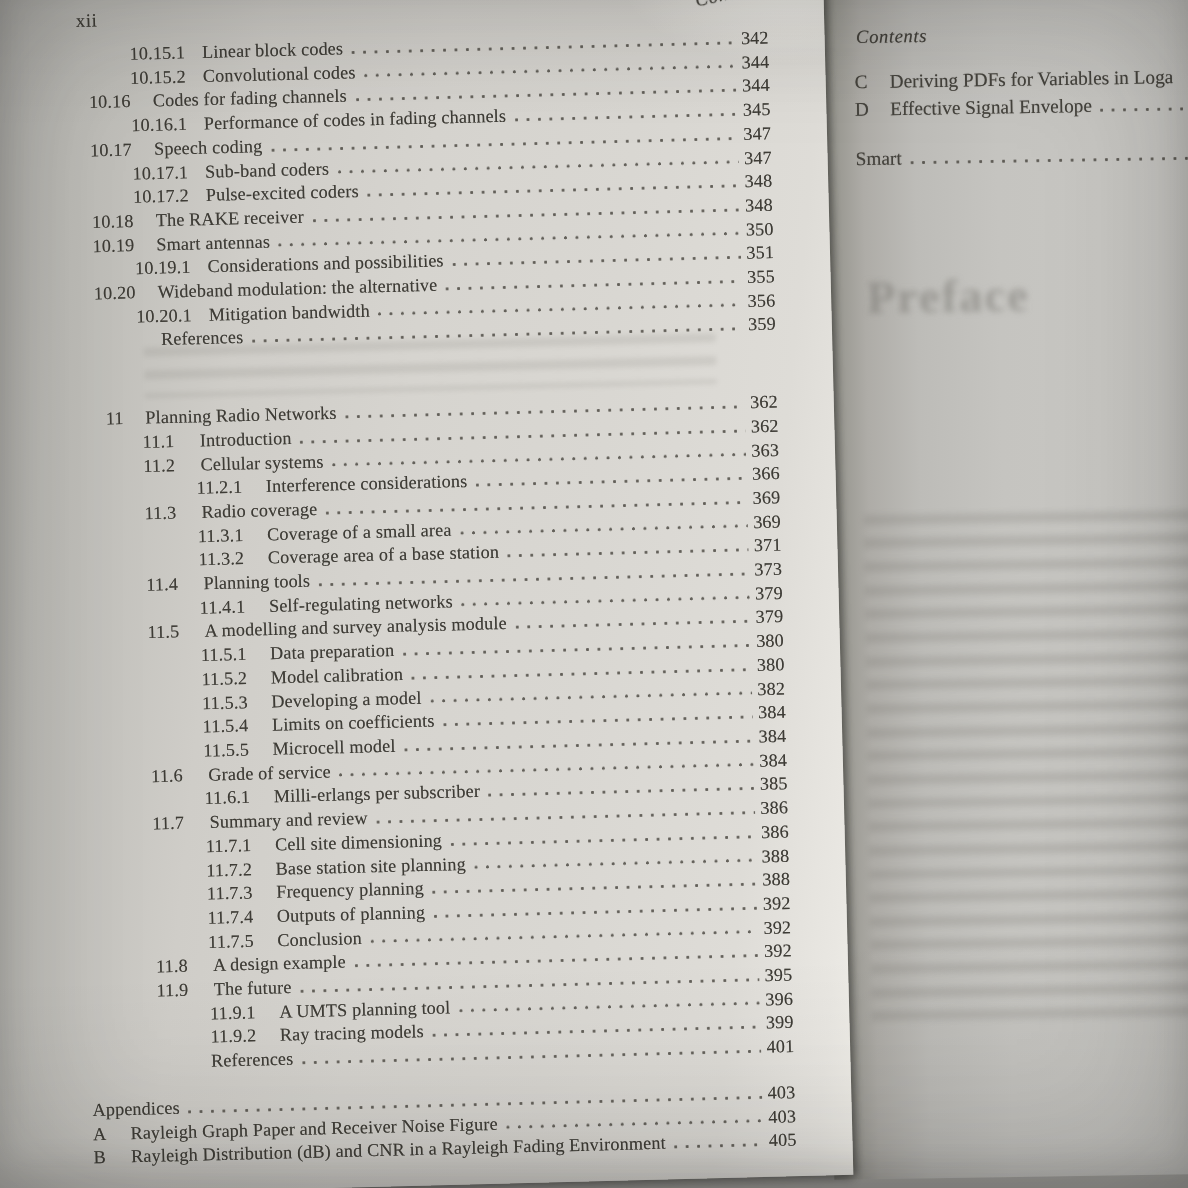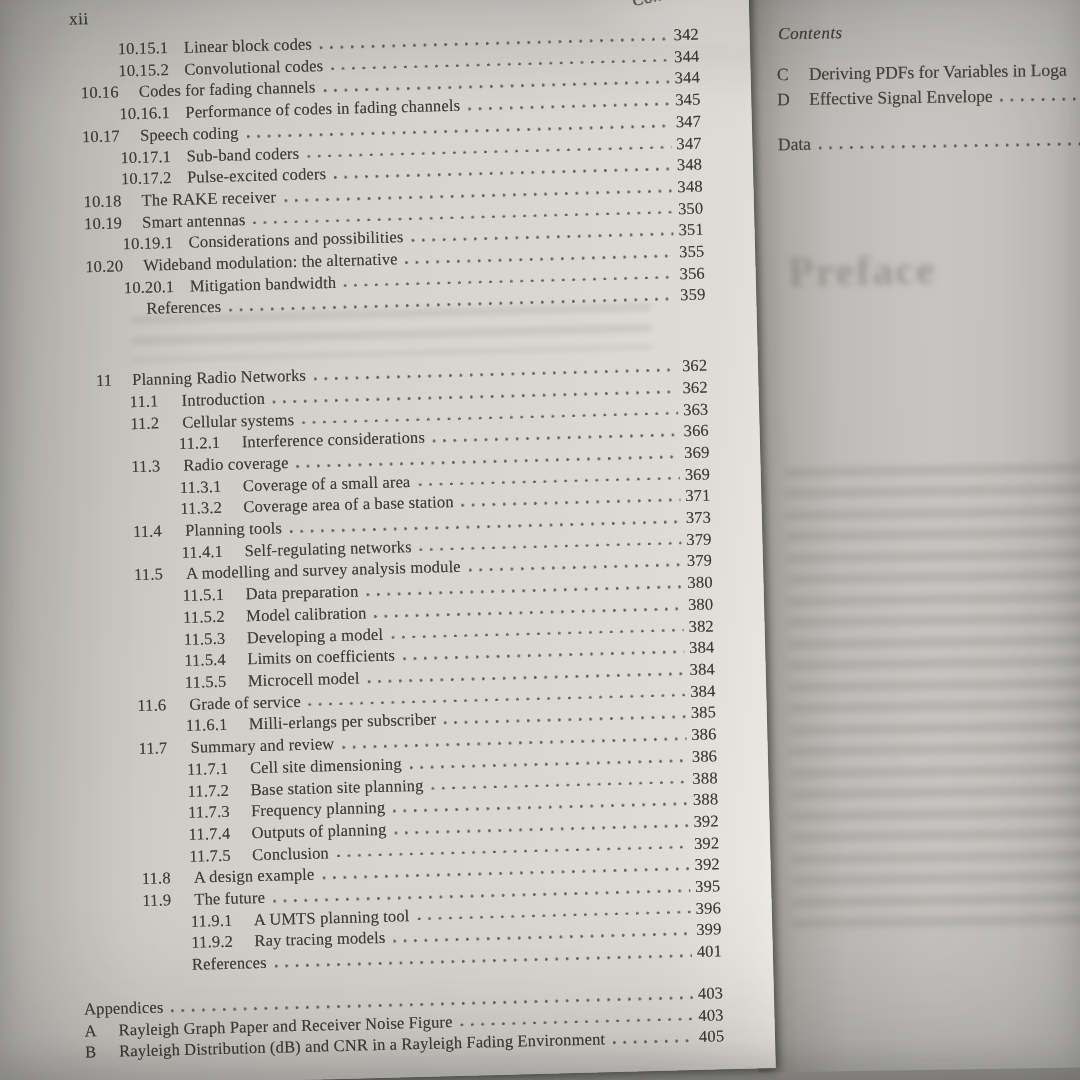--- a/index.html
+++ b/index.html
@@ -408,21 +408,21 @@
         </div>
 
         <div class="rrow">
           <span class="rnum">D</span>
           <span class="rtitle">Effective Signal Envelope</span>
           <span class="leader"></span>
         </div>
       </div>
 
     <div class="rp-index">
-      <span class="rtitle">Data</span>
+      <span class="rtitle">Smart</span>
       <span class="leader"></span>
     </div>
 
     <div class="ghost-preface">Preface</div>
     <div class="ghost-para"></div>
   </div>
 
   <div class="vignette"></div>
 </div>
 

